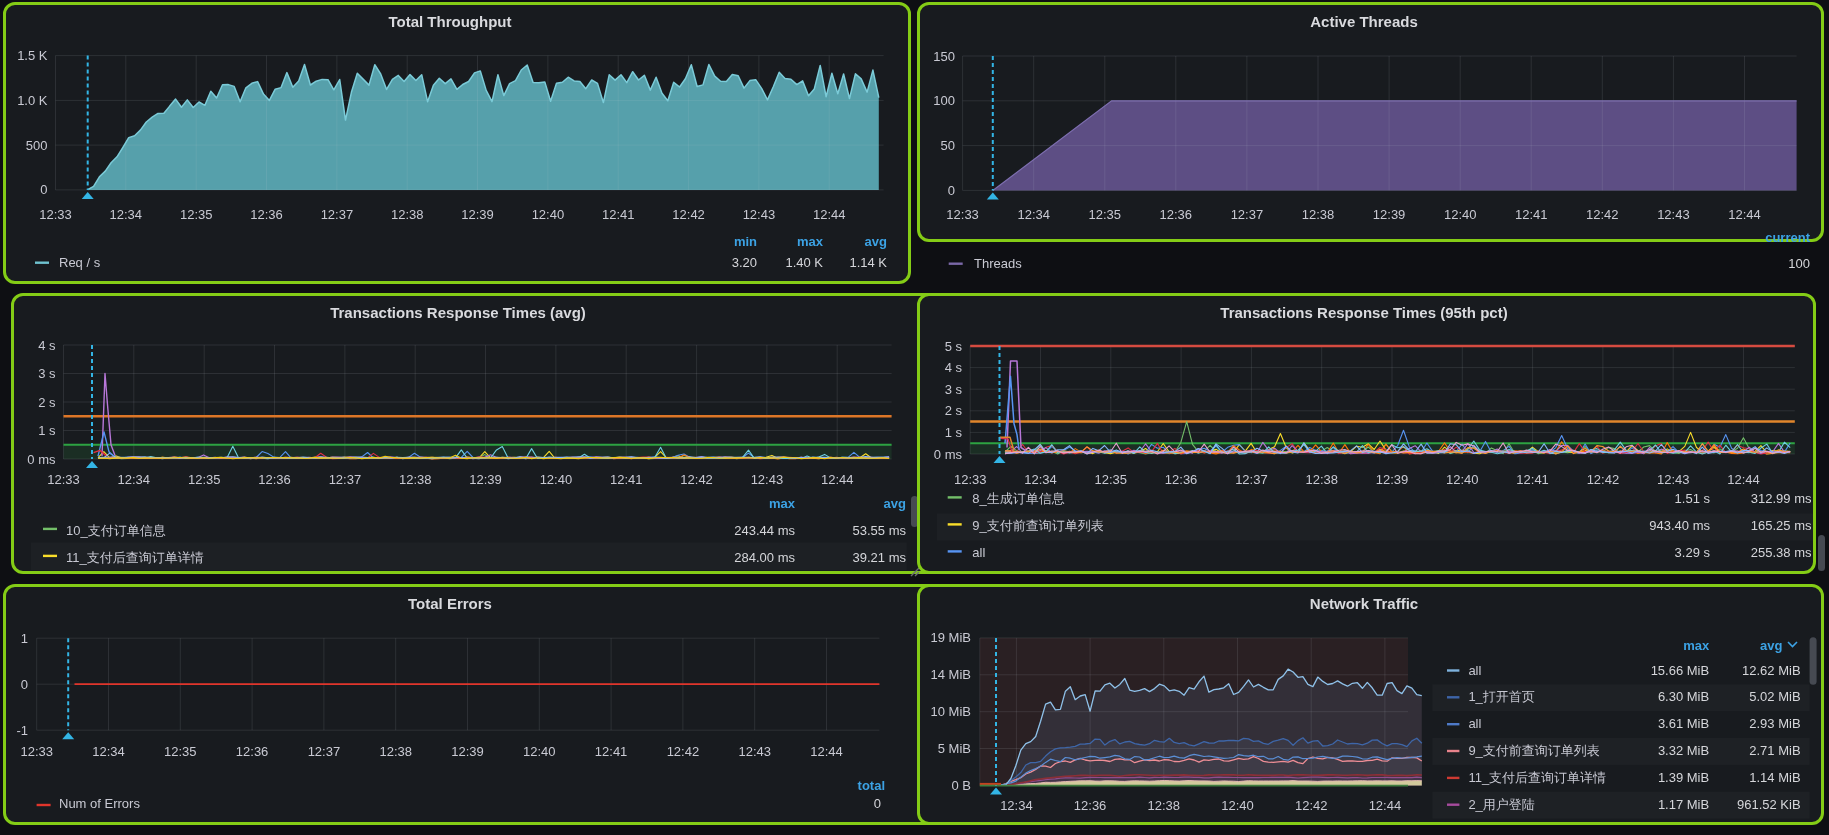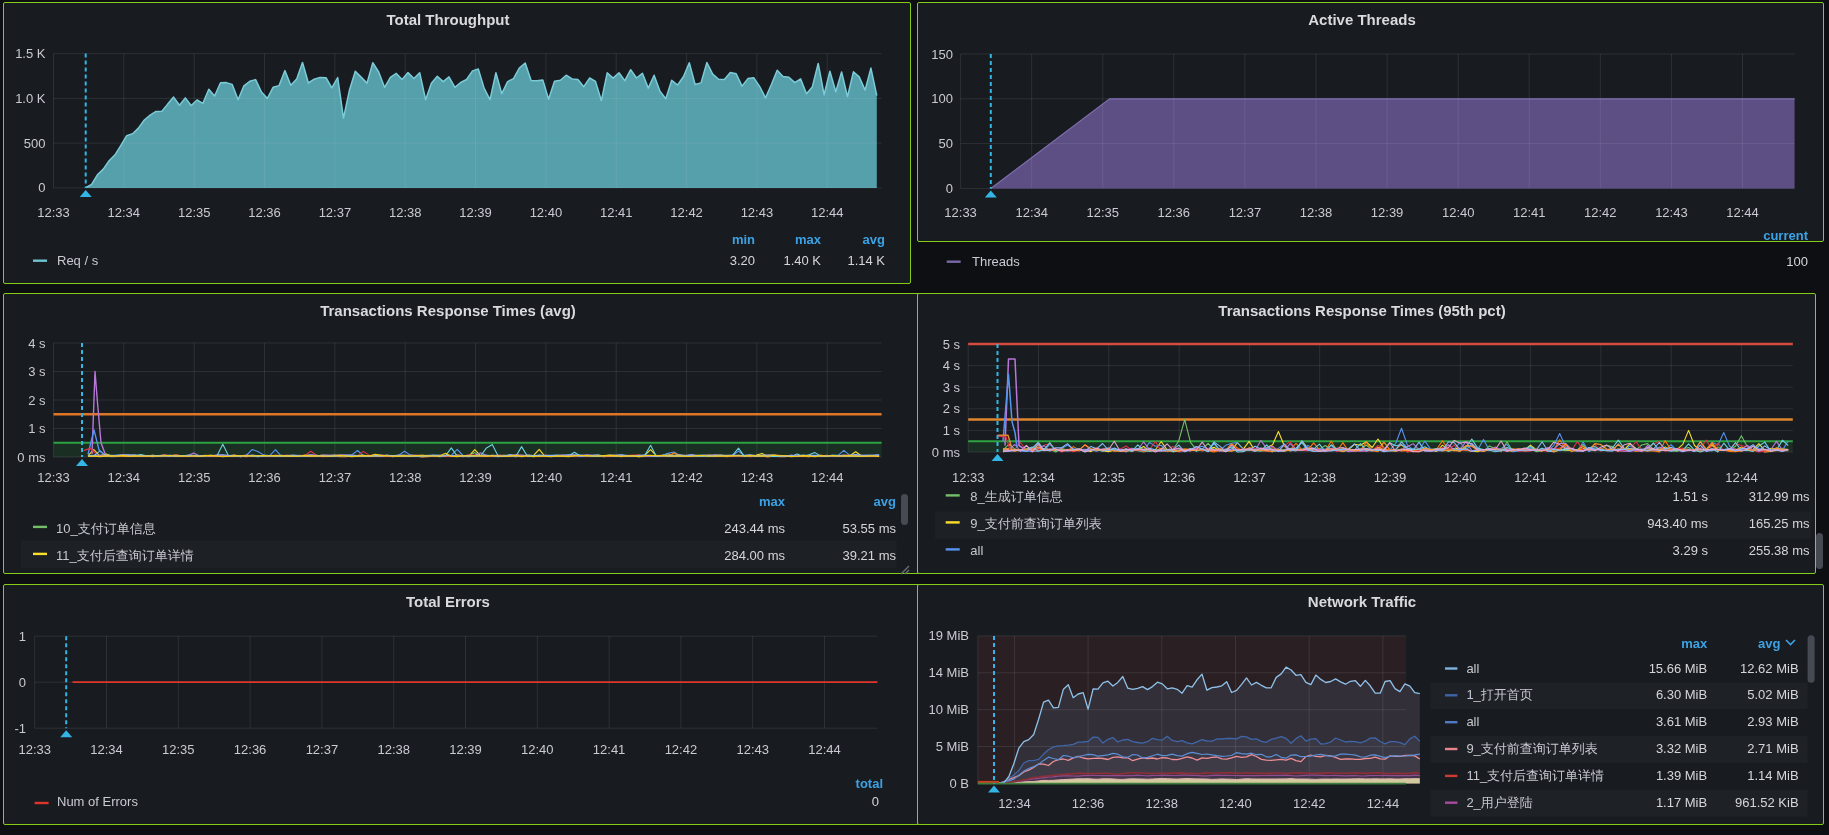--- a/index.html
+++ b/index.html
@@ -1,15 +1,15 @@
 <!DOCTYPE html>
 <html><head><meta charset="utf-8"><style>
 *{margin:0;padding:0;box-sizing:border-box}
 html,body{width:1829px;height:835px;background:#0e0f13;font-family:"Liberation Sans",sans-serif;overflow:hidden}
-.p{position:absolute;background:#181b1f;border:1px solid #84cc16;border-radius:2px}
+.p{position:absolute;background:#181b1f;border:3px solid #84cc16;border-radius:12px}
 svg text{font-family:"Liberation Sans",sans-serif}
 </style></head><body>
 <svg width="0" height="0" style="position:absolute">
     <defs>
       <path id="g0" d="M0.459 0.84V0.687H0.077V0.613H0.459V0.458H0.123V0.385H0.23L0.208 0.377C0.262 0.269 0.337 0.18 0.431 0.11C0.315 0.052 0.179 0.015 0.036 -0.008C0.051 -0.025 0.07 -0.06 0.077 -0.08C0.23 -0.052 0.375 -0.007 0.501 0.063C0.616 -0.005 0.754 -0.05 0.917 -0.074C0.928 -0.054 0.948 -0.021 0.965 -0.003C0.815 0.016 0.684 0.054 0.576 0.11C0.69 0.188 0.782 0.293 0.839 0.43L0.787 0.461L0.773 0.458H0.537V0.613H0.921V0.687H0.537V0.84ZM0.286 0.385H0.729C0.677 0.287 0.6 0.21 0.504 0.151C0.41 0.212 0.336 0.29 0.286 0.385Z"></path>
       <path id="g1" d="M0.408 0.406C0.459 0.326 0.524 0.218 0.554 0.155L0.624 0.193C0.592 0.254 0.525 0.359 0.473 0.437ZM0.751 0.828V0.618H0.345V0.542H0.751V0.023C0.751 0 0.742 -0.007 0.718 -0.008C0.695 -0.009 0.613 -0.01 0.528 -0.006C0.539 -0.027 0.553 -0.061 0.558 -0.081C0.667 -0.082 0.734 -0.081 0.774 -0.069C0.812 -0.057 0.828 -0.035 0.828 0.023V0.542H0.954V0.618H0.828V0.828ZM0.295 0.834C0.236 0.678 0.14 0.525 0.037 0.427C0.052 0.409 0.075 0.37 0.084 0.352C0.119 0.387 0.153 0.429 0.186 0.474V-0.078H0.261V0.59C0.302 0.66 0.338 0.735 0.368 0.811Z"></path>
       <path id="g2" d="M0.114 0.772C0.167 0.721 0.234 0.65 0.266 0.605L0.319 0.658C0.287 0.702 0.218 0.77 0.165 0.82ZM0.205 -0.055C0.221 -0.035 0.251 -0.014 0.461 0.132C0.453 0.147 0.443 0.178 0.439 0.199L0.293 0.103V0.526H0.05V0.454H0.22V0.096C0.22 0.052 0.186 0.021 0.167 0.008C0.18 -0.006 0.199 -0.037 0.205 -0.055ZM0.396 0.756V0.681H0.703V0.031C0.703 0.012 0.696 0.006 0.677 0.005C0.655 0.005 0.583 0.004 0.508 0.007C0.521 -0.015 0.535 -0.052 0.54 -0.075C0.634 -0.075 0.697 -0.073 0.733 -0.06C0.77 -0.046 0.782 -0.021 0.782 0.03V0.681H0.96V0.756Z"></path>
       <path id="g3" d="M0.221 0.437H0.459V0.329H0.221ZM0.536 0.437H0.785V0.329H0.536ZM0.221 0.603H0.459V0.497H0.221ZM0.536 0.603H0.785V0.497H0.536ZM0.709 0.836C0.686 0.785 0.645 0.715 0.609 0.667H0.366L0.407 0.687C0.387 0.729 0.34 0.791 0.299 0.836L0.236 0.806C0.272 0.764 0.311 0.707 0.333 0.667H0.148V0.265H0.459V0.17H0.054V0.1H0.459V-0.079H0.536V0.1H0.949V0.17H0.536V0.265H0.861V0.667H0.693C0.725 0.709 0.76 0.761 0.79 0.809Z"></path>
       <path id="g4" d="M0.382 0.531V0.469H0.869V0.531ZM0.382 0.389V0.328H0.869V0.389ZM0.31 0.675V0.611H0.947V0.675ZM0.541 0.815C0.568 0.773 0.598 0.716 0.612 0.68L0.679 0.71C0.665 0.745 0.635 0.799 0.606 0.84ZM0.369 0.243V-0.08H0.434V-0.04H0.811V-0.077H0.879V0.243ZM0.434 0.022V0.181H0.811V0.022ZM0.256 0.836C0.205 0.685 0.122 0.535 0.032 0.437C0.045 0.42 0.067 0.383 0.074 0.367C0.107 0.404 0.139 0.448 0.169 0.495V-0.083H0.238V0.616C0.271 0.68 0.3 0.748 0.323 0.816Z"></path>
       <path id="g5" d="M0.266 0.55H0.73V0.47H0.266ZM0.266 0.412H0.73V0.331H0.266ZM0.266 0.687H0.73V0.607H0.266ZM0.262 0.202V0.039C0.262 -0.041 0.293 -0.062 0.409 -0.062C0.433 -0.062 0.614 -0.062 0.639 -0.062C0.736 -0.062 0.761 -0.032 0.771 0.096C0.75 0.1 0.718 0.111 0.701 0.123C0.696 0.021 0.688 0.007 0.634 0.007C0.594 0.007 0.443 0.007 0.413 0.007C0.349 0.007 0.337 0.012 0.337 0.04V0.202ZM0.763 0.192C0.809 0.129 0.857 0.043 0.874 -0.012L0.945 0.02C0.926 0.075 0.877 0.159 0.83 0.22ZM0.148 0.204C0.124 0.141 0.085 0.055 0.045 0L0.114 -0.033C0.151 0.025 0.187 0.113 0.212 0.176ZM0.419 0.24C0.47 0.193 0.528 0.126 0.553 0.081L0.614 0.119C0.587 0.162 0.53 0.226 0.478 0.271H0.805V0.747H0.506C0.521 0.773 0.538 0.804 0.553 0.835L0.465 0.85C0.457 0.821 0.441 0.78 0.428 0.747H0.194V0.271H0.473Z"></path>
@@ -116,21 +116,21 @@
       <line x1="824.5" y1="51.0" x2="824.5" y2="185.4" stroke="rgba(201,203,214,0.12)"></line>
       <line x1="42.6" y1="51.0" x2="42.6" y2="185.4" stroke="rgba(201,203,214,0.12)"></line>
       <path d="M 72.8 185.4 L 191.6 95.8 L 876.6 95.8" fill="none" stroke="#7e6fb0" stroke-width="1.2"></path>
       <line x1="72.8" y1="51.0" x2="72.8" y2="185.4" stroke="#33b5e5" stroke-width="2" stroke-dasharray="4,3"></line>
       <path d="M 66.8 194.4 L 72.8 187.4 L 78.8 194.4 Z" fill="#33b5e5"></path>
       <text x="890.0" y="237.0" fill="#3ca2e4" font-size="13px" text-anchor="end" font-weight="700">current</text>
       <rect x="28.7" y="257.5" width="14" height="2.4" fill="#7a68a8"></rect>
       <text x="54" y="262.5" fill="#c9cad3" font-size="13px">Threads</text>
       <text x="890.0" y="262.5" fill="#d5d6da" font-size="13px" text-anchor="end">100</text>
     </svg></div>
-<div class="p" style="left:3px;top:293px;width:948px;height:281px"><svg width="908" height="281" viewBox="0 0 908 281">
+<div class="p" style="left:11px;top:293px;width:948px;height:281px"><svg width="908" height="281" viewBox="0 0 908 281">
       <text x="444.0" y="21.5" fill="#d9dade" font-size="15px" text-anchor="middle" font-weight="700">Transactions Response Times (avg)</text>
       <rect x="49.5" y="148.8" width="828.1" height="14.2" fill="rgba(50,160,70,0.15)"></rect>
       <line x1="49.5" y1="49.0" x2="877.6" y2="49.0" stroke="rgba(201,203,214,0.12)"></line>
       <line x1="49.5" y1="77.5" x2="877.6" y2="77.5" stroke="rgba(201,203,214,0.12)"></line>
       <line x1="49.5" y1="106.0" x2="877.6" y2="106.0" stroke="rgba(201,203,214,0.12)"></line>
       <line x1="49.5" y1="134.5" x2="877.6" y2="134.5" stroke="rgba(201,203,214,0.12)"></line>
       <line x1="49.5" y1="163.0" x2="877.6" y2="163.0" stroke="rgba(201,203,214,0.12)"></line>
       <line x1="119.8" y1="49.0" x2="119.8" y2="163.0" stroke="rgba(201,203,214,0.12)"></line>
       <line x1="190.2" y1="49.0" x2="190.2" y2="163.0" stroke="rgba(201,203,214,0.12)"></line>
       <line x1="260.5" y1="49.0" x2="260.5" y2="163.0" stroke="rgba(201,203,214,0.12)"></line>

